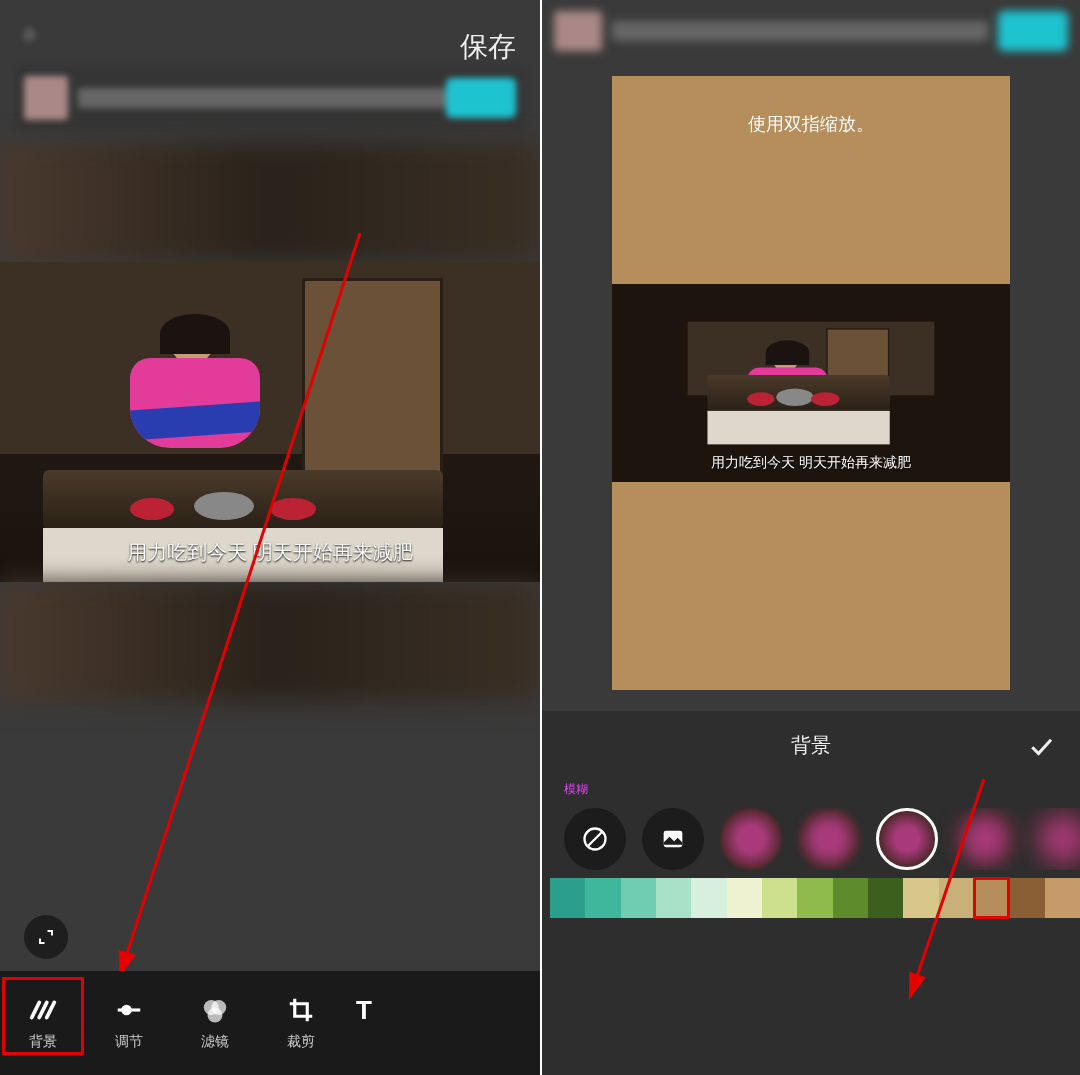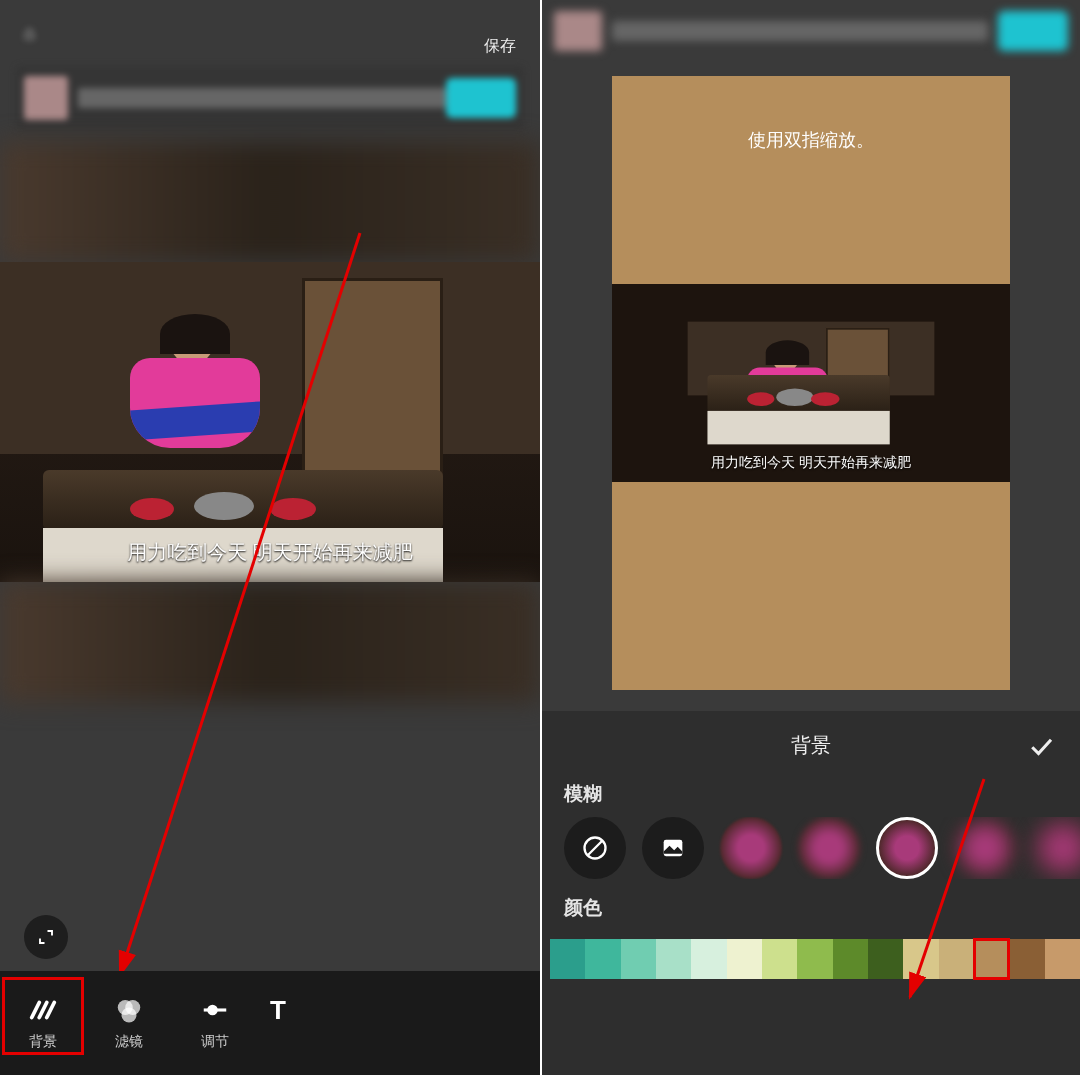--- a/index.html
+++ b/index.html
@@ -5,21 +5,21 @@
 * { margin:0; padding:0; box-sizing:border-box; }
 body { background:#fff; font-family:-apple-system,"PingFang SC","Microsoft YaHei",sans-serif; }
 .wrap { display:flex; width:1080px; height:1075px; }
 .pane { position:relative; overflow:hidden; background:#3a3a3a; }
 .left { width:542px; border-right:2px solid #fff; }
 .right { flex:1; }
 
 
 .topbar { display:flex; align-items:center; height:66px; padding:0 24px; color:#eee; }
 .topbar .ico { font-size:18px; filter:blur(3px); }
-.topbar .save { margin-left:auto; font-size:16px;margin-top:27px; }
+.topbar .save { margin-left:auto; font-size:28px;margin-top:27px; }
 .ad { margin:0 16px 12px; height:64px; border-radius:6px; background:#353535; display:flex; align-items:center; padding:8px; filter:blur(3px); }
 .ad .thumb { width:44px; height:44px; background:#a88; border-radius:4px; }
 .ad .txt { flex:1; height:20px; margin-left:10px; background:#666; border-radius:3px; }
 .ad .badge { width:70px; height:40px; border-radius:6px; background:#1ec3d0; }
 .canvas-area { position:relative; width:100%; }
 .blur-top,.blur-bot { height:120px; background:linear-gradient(90deg,#4a3a2e,#2a221a,#3a2f25); filter:blur(12px); }
 .photo { width:100%; height:320px; background:linear-gradient(180deg,#2a1f18,#1a130e); position:relative; display:flex; align-items:flex-end; justify-content:center; }
 .scene { position:absolute; inset:0; }
 .wall { position:absolute; left:0; right:0; top:0; height:60%; background:#3c2f24; }
 .door { position:absolute; left:56%; top:5%; width:26%; height:70%; background:#6a5138; border:3px solid #2a1f15; }
@@ -41,27 +41,27 @@
 .tool.sel::before { content:""; position:absolute; inset:-18px 2px -4px; border:3px solid #e40000; }
 .arrow-l { position:absolute; left:110px; bottom:90px; }
 .arrow-r { position:absolute; right:92px; bottom:90px; }
 
 
 .r-top { height:62px; display:flex; align-items:center; padding:0 12px; filter:blur(4px); }
 .r-top .th { width:48px; height:40px; background:#a88; border-radius:4px; }
 .r-top .tx { flex:1; height:20px; margin:0 10px; background:#666; border-radius:3px; }
 .r-top .bd { width:70px; height:40px; border-radius:6px; background:#1ec3d0; }
 .r-stage { margin:14px 70px 0; height:614px; background:#b58e5c; position:relative; display:flex; align-items:center; justify-content:center; }
-.hint { position:absolute; top:52px; width:100%; text-align:center; color:#fff; font-size:18px; }
+.hint { position:absolute; top:36px; width:100%; text-align:center; color:#fff; font-size:18px; }
 .r-photo { width:100%; height:198px; background:#1d140e; position:relative; display:flex; align-items:flex-end; justify-content:center; }
 .r-sub { position:absolute; bottom:10px; width:100%; text-align:center; color:#fff; font-size:14px; text-shadow:0 1px 2px #000; }
 .panel { position:absolute; bottom:0; left:0; right:0; height:364px; background:#2e2e2e; padding:14px 0 0; }
 .panel-header { position:relative; color:#eee; font-size:20px; height:40px; display:flex; align-items:center; justify-content:center; }
 .check { position:absolute; right:22px; top:4px; width:34px; height:34px; display:flex; align-items:center; justify-content:center; }
-.section-label { color:#e5e5e5; font-size:19px; padding:16px 22px 10px;font-weight:bold; }
+.section-label { color:#d946ef; font-size:12px; padding:16px 22px 10px; }
 .blur-row { display:flex; gap:16px; padding:0 22px; align-items:center; overflow:hidden; }
 .blur-item { width:62px; height:62px; border-radius:50%; background:#1c1c1c; display:flex; align-items:center; justify-content:center; flex-shrink:0; }
 .blur-img { background:radial-gradient(circle,#a83a7a 30%,#3a2418 80%); }
 .blur-item.sel { border:3px solid #fff; }
 .blur-item svg { width:28px; height:28px; color:#fff; }
 .color-row { display:flex; height:40px; margin:8px 0 0; padding-left:8px; position:relative; }
 .swatch { flex:1; height:100%; }
 .swatch.sel { outline:3px solid #e40000; outline-offset:-2px; z-index:2; position:relative; }
 </style>
 </head>
@@ -116,33 +116,39 @@
       <line x1="250" y1="8" x2="10" y2="750" stroke="#e40000" stroke-width="3" marker-end="url(#ah1)"></line>
     </svg>
     <div class="toolbar" id="toolbar-left">
         <div class="tool sel">
           <svg viewBox="0 0 24 24" fill="none" stroke="#fff" stroke-width="3" stroke-linecap="round">
             <path d="M5 18L11 6M11 18L17 6M17 18L23 6" transform="translate(-2 0)"></path>
           </svg>
           <span>背景</span>
         </div>
         <div class="tool">
+          <svg viewBox="0 0 24 24" fill="none" stroke="#fff" stroke-width="2.5">
+            <path d="M3 12h18"></path>
+            <circle cx="10" cy="12" r="3" fill="#fff"></circle>
+          </svg>
+          <span>调节</span>
+        </div>
+        <div class="tool">
           <svg viewBox="0 0 24 24" fill="#fff">
             <circle cx="9" cy="10" r="6" opacity=".7"></circle>
             <circle cx="15" cy="10" r="6" opacity=".7"></circle>
             <circle cx="12" cy="16" r="6" opacity=".7"></circle>
           </svg>
           <span>滤镜</span>
         </div>
         <div class="tool">
           <svg viewBox="0 0 24 24" fill="none" stroke="#fff" stroke-width="2.5">
-            <path d="M3 12h18"></path>
-            <circle cx="10" cy="12" r="3" fill="#fff"></circle>
-          </svg>
-          <span>调节</span>
+            <path d="M7 3v14h14M3 7h14v14"></path>
+          </svg>
+          <span>裁剪</span>
         </div>
         <div class="tool" style="flex: 0 0 40px;">
           <span class="glyph" style="font-weight:bold">T</span>
           <span style="visibility: hidden;">文</span>
         </div>
       </div>
   </div>
 
   <div class="pane right">
     <div class="r-top">
@@ -202,21 +208,20 @@
               <rect x="4" y="5" width="16" height="14" rx="2"></rect>
               <path d="M4 15l5-5 4 4 3-3 4 4v2H4z" fill="#1c1c1c"></path>
             </svg>
           </div>
           <div class="blur-item blur-img" style="filter: blur(1px);"></div>
           <div class="blur-item blur-img" style="filter: blur(3px);"></div>
           <div class="blur-item sel blur-img" style=""></div>
           <div class="blur-item blur-img" style="filter: blur(8px);"></div>
           <div class="blur-item blur-img" style="filter: blur(11px);"></div>
         </div>
-      <div class="section-label">颜色</div>
       <div class="color-row" id="color-row">
           <div class="swatch" style="background: rgb(43, 158, 140);"></div>
           <div class="swatch" style="background: rgb(63, 183, 156);"></div>
           <div class="swatch" style="background: rgb(112, 205, 177);"></div>
           <div class="swatch" style="background: rgb(168, 224, 200);"></div>
           <div class="swatch" style="background: rgb(215, 240, 222);"></div>
           <div class="swatch" style="background: rgb(238, 242, 208);"></div>
           <div class="swatch" style="background: rgb(205, 224, 141);"></div>
           <div class="swatch" style="background: rgb(143, 187, 77);"></div>
           <div class="swatch" style="background: rgb(93, 138, 42);"></div>

